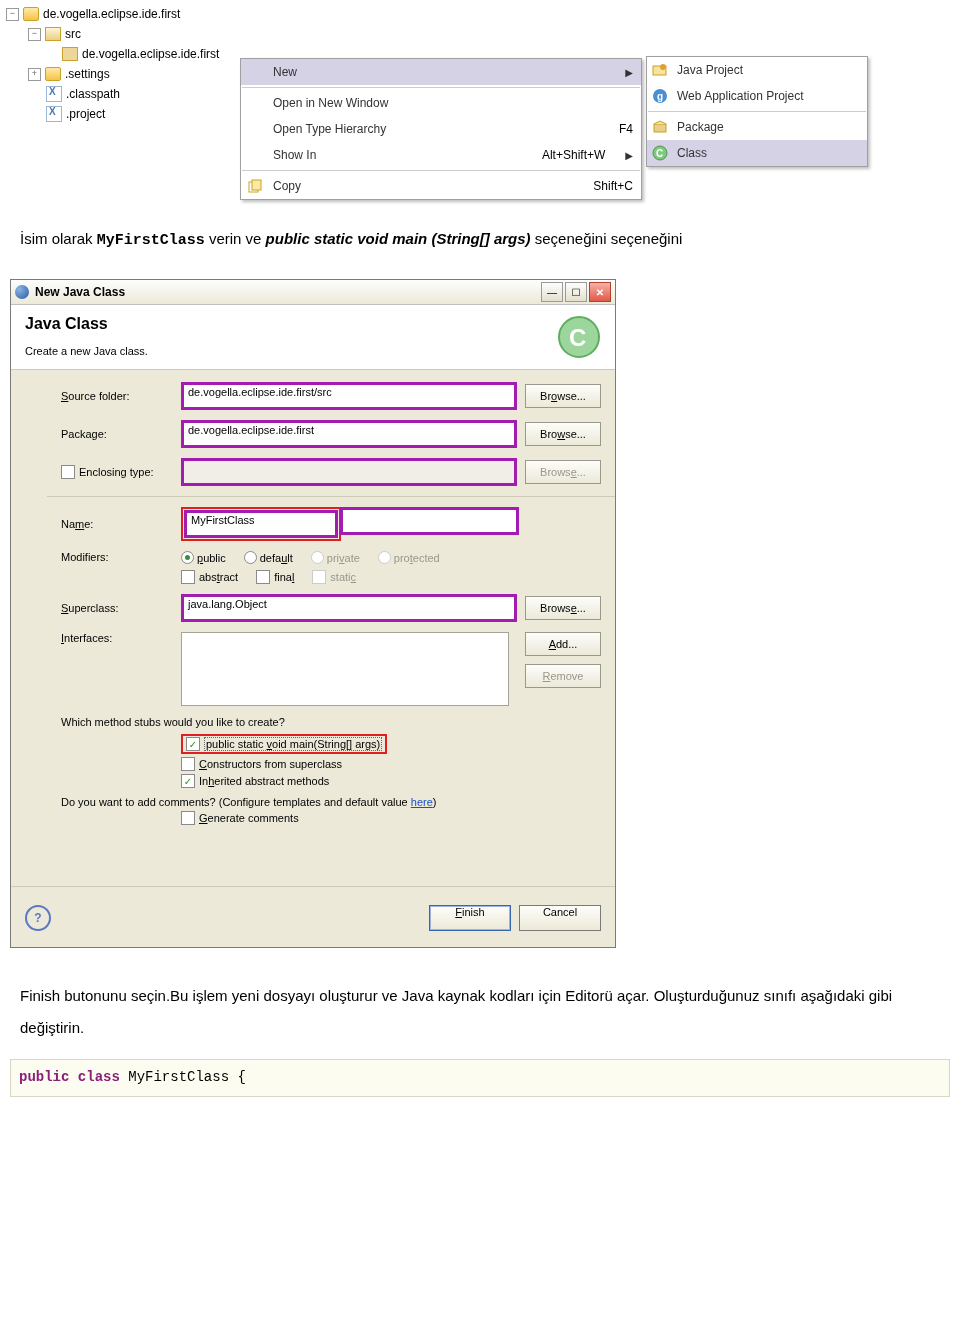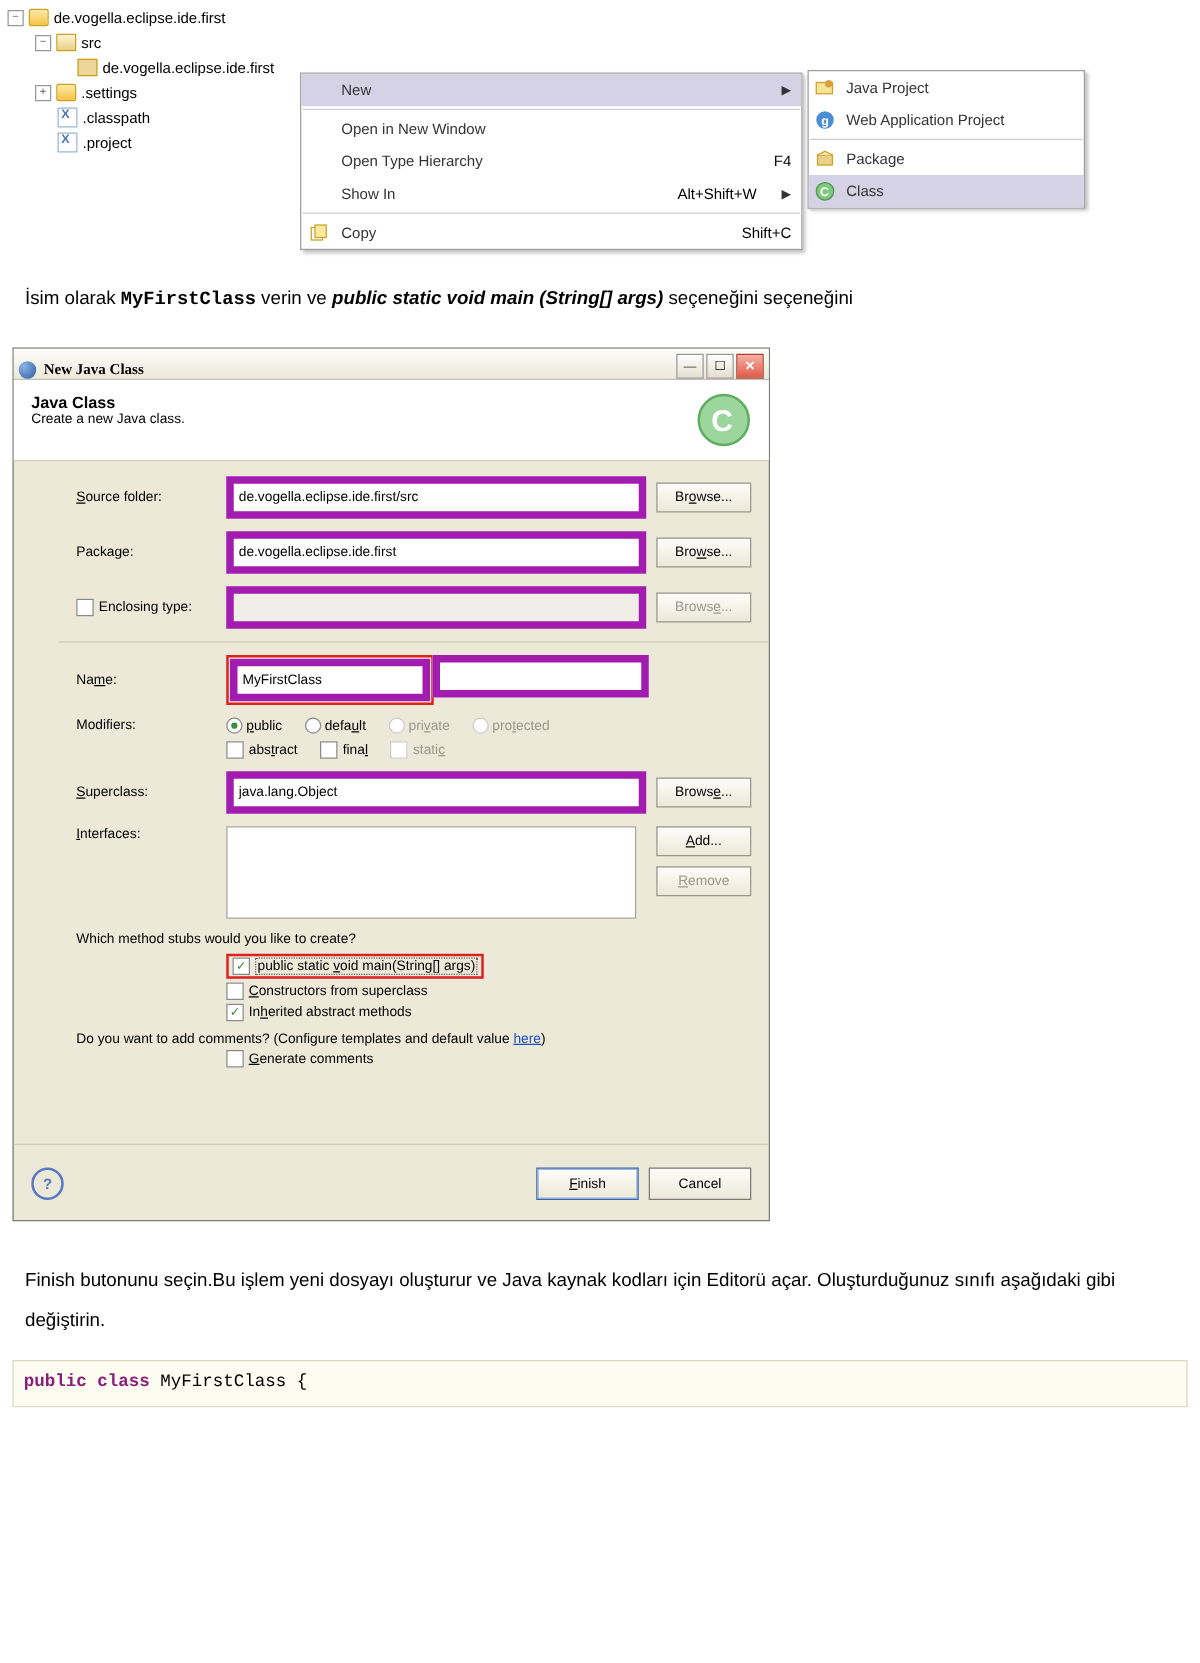--- a/index.html
+++ b/index.html
@@ -21,53 +21,53 @@
   .ctx-key { margin-left:auto; color:#000; }
   .ctx-icon { position:absolute; left:6px; width:16px; height:16px; display:flex; align-items:center; justify-content:center;}
   .sub-menu { position:absolute; left:646px; top:56px; width:220px; background:#fff; border:1px solid #a0a0a0; box-shadow:2px 2px 3px rgba(0,0,0,0.25); font-size:12px;}
   .sub-item { display:flex; align-items:center; padding:3px 8px 3px 30px; height:20px; position:relative;}
   .sub-item.sel { background:#d6d2e6;}
   .sub-icon{position:absolute; left:5px; width:16px;height:16px; display:flex;align-items:center;justify-content:center;}
   .article { padding:24px 20px 18px 20px; font-family:Arial, sans-serif; font-size:15px; line-height:2.2; color:#000;}
   .article .mono { font-family:"Courier New", monospace; font-weight:bold;}
   .article .bi { font-weight:bold; font-style:italic;}
   .dialog { margin:4px 0 0 10px; width:604px; border:1px solid #7a7a7a; background:#ece9d8; font-size:12px;}
-  .titlebar { height:24px; display:flex; align-items:flex-end; background:linear-gradient(#fdfdfd,#ece9d8); border-bottom:1px solid #c0c0c0; padding:0 4px;font-family:Liberation Serif, serif;}
+  .titlebar { height:24px; display:flex; align-items:center; background:linear-gradient(#fdfdfd,#ece9d8); border-bottom:1px solid #c0c0c0; padding:0 4px;}
   .titlebar .eicon { width:14px;height:14px;border-radius:50%; background:radial-gradient(circle at 30% 30%, #8ab5e6,#2c5aa0); margin-right:6px;}
   .winbtns { margin-left:auto; display:flex; gap:2px;}
   .winbtn { width:20px;height:18px;border:1px solid #9a9a9a; background:linear-gradient(#fdfdfd,#e4e0cf); display:flex;align-items:center;justify-content:center;font-size:10px;}
   .winbtn.close { background:linear-gradient(#f7b0a6,#e05a47); border-color:#b04030;}
   .winbtn.close span{color:#fff;font-weight:bold;}
   .dlg-header { background:#fff; padding:10px 14px; display:flex; align-items:flex-start; border-bottom:1px solid #cfcab6;}
-  .dlg-header h2 { margin:0 0 0 0; font-size:13px; font-weight:bold;}
+  .dlg-header h2 { margin:0 0 12px 0; font-size:16px; font-weight:bold;}
   .dlg-header p { margin:0; font-size:11px;}
   .c-badge { margin-left:auto; width:44px;height:44px; }
   .dlg-body { padding:12px 14px 8px 14px;margin-left:36px;}
   .frow { display:flex; align-items:center; margin-bottom:10px; }
   .flabel { width:120px; font-size:11px;}
-  .finput { flex:1; height:20px; border:6px solid #a21caf; background:#fff; padding:1px 4px; font-size:11px; display:flex; align-items:center;}
+  .finput { flex:1; height:20px; border:3px solid #a21caf; background:#fff; padding:1px 4px; font-size:11px; display:flex; }
   .finput.readonly{background:#f0eee6;}
   .fbtn { margin-left:8px; width:74px; height:22px; border:1px solid #9a978d; background:linear-gradient(#fdfdfa,#ece9d8); font-size:11px; display:flex; align-items:center; justify-content:center;}
   .fbtn.disabled{color:#9a978d;}
   .chk { width:12px; height:12px; border:1px solid #8a8a8a; background:#fff; display:inline-flex; align-items:center; justify-content:center; margin-right:4px; font-size:10px; color:#2a8f2a;}
   .radio { width:11px;height:11px;border:1px solid #8a8a8a;border-radius:50%;background:#fff;display:inline-flex;align-items:center;justify-content:center;margin-right:3px;}
   .radio.sel::after{content:"";width:5px;height:5px;border-radius:50%;background:#3a8f3a;}
   .mod-row{display:flex;align-items:center;gap:18px;font-size:11px;}
   .mod-row .opt{display:flex;align-items:center;}
   .mod-row .opt.dis{color:#9a978d;}
   .redbox{border:2px solid #e02020; padding:1px;}
   .hr{border-top:1px solid #cfcab6; margin:10px -14px;}
   .iface-box{flex:1;height:72px;border:1px solid #a6a39a;background:#fff;}
   .iface-btns{display:flex;flex-direction:column;gap:8px;margin-left:8px;}
   .stubs-label{font-size:11px;margin-bottom:6px;}
   .stub-opt{display:flex;align-items:center;font-size:11px;margin:3px 0 3px 120px;}
   .link{color:#1a4fc4;text-decoration:underline;}
   .dlg-footer{padding:18px 14px 16px 14px;display:flex;align-items:center;border-top:1px solid #cfcab6;margin-top:50px;}
   .help-icon{width:22px;height:22px;border:2px solid #5a78c4;border-radius:50%;color:#5a78c4;font-weight:bold;display:flex;align-items:center;justify-content:center;}
-  .footer-btn{width:80px;height:24px;border:1px solid #7a7a7a;background:linear-gradient(#fdfdfa,#ece9d8);font-size:11px;display:flex;align-items:center;justify-content:center;margin-left:8px;}
+  .footer-btn{width:80px;height:24px;border:1px solid #7a7a7a;background:linear-gradient(#fdfdfa,#ece9d8);font-size:11px;display:flex;align-items:flex-start;justify-content:center;margin-left:8px;}
   .footer-btn.primary{border:1px solid #3a66b0;box-shadow:0 0 0 1px #9ab5e2 inset;}
   .article2 { padding:32px 20px 10px 20px; font-family:Arial,sans-serif; font-size:15px; line-height:2.1;}
   .code-block{margin:6px 10px 0 10px;border:1px solid #d9d6c2;background:#fdfcf1;padding:6px 8px;font-family:"Courier New",monospace;font-size:14px;line-height:1.7;}
   .kw{color:#8a1f7a;font-weight:bold;}
   .u{text-decoration:underline;}
 </style>
 </head>
 <body>
 
 <div class="tree-area">

